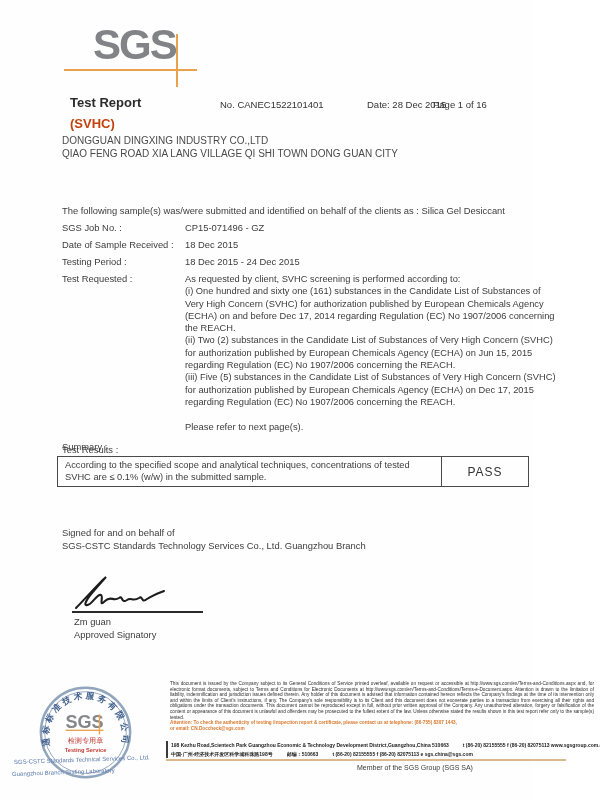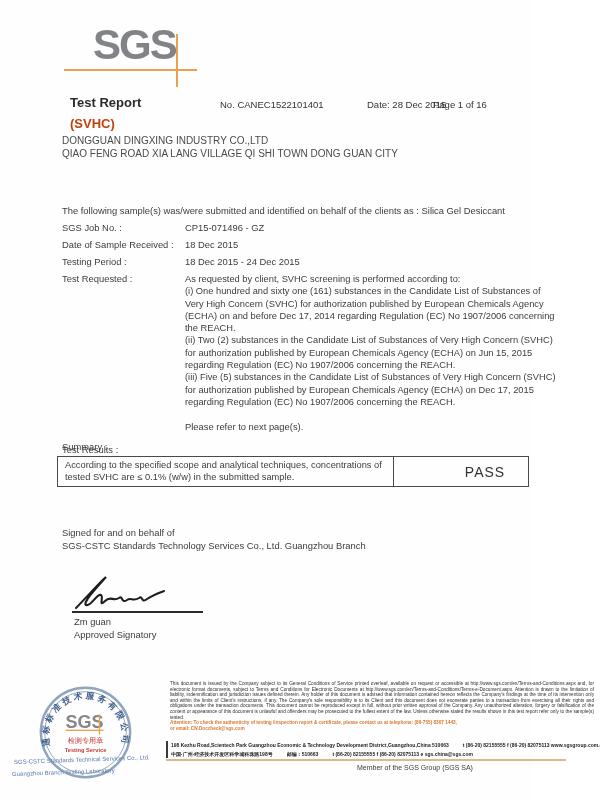--- a/index.html
+++ b/index.html
@@ -25,21 +25,21 @@
   .lbl{position:absolute;left:62px;font-size:9.4px;color:#3c3c3c;white-space:nowrap;}
   .val{position:absolute;left:185px;font-size:9.4px;color:#3c3c3c;white-space:nowrap;}
   .para-block{position:absolute;left:185px;top:273px;width:374px;font-size:9.3px;
               line-height:12.3px;color:#3c3c3c;}
 
   
   .sum-label{left:62px;top:441px;font-size:9.4px;}
   .sum-box{left:57px;top:456px;width:470px;height:29px;border:1.3px solid #4a4a4a;display:flex;}
   .sum-text{flex:1;padding:2px 7px;font-size:9.3px;line-height:12px;color:#3c3c3c;}
   .sum-pass{width:86px;border-left:1.3px solid #4a4a4a;display:flex;align-items:center;
-            justify-content:center;font-size:14px;letter-spacing:1px;color:#333;padding-left:48px;}
+            justify-content:center;font-size:12px;letter-spacing:1px;color:#333;}
 
   
   .signed{left:62px;top:526px;font-size:9.4px;line-height:13px;color:#3c3c3c;}
   .sig-svg{left:70px;top:570px;}
   .sig-line{left:72px;top:611px;width:131px;height:1.6px;background:#2a2a2a;}
   .sig-name{left:74px;top:616px;font-size:9.4px;color:#3c3c3c;}
   .sig-title{left:74px;top:629px;font-size:9.4px;color:#3c3c3c;}
 
   
   .stamp{left:38px;top:685px;width:95px;height:95px;z-index:1;}

